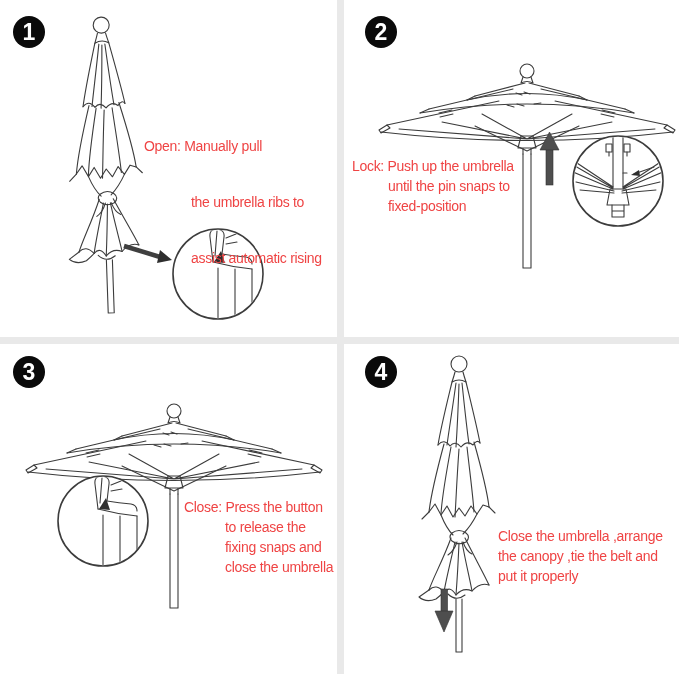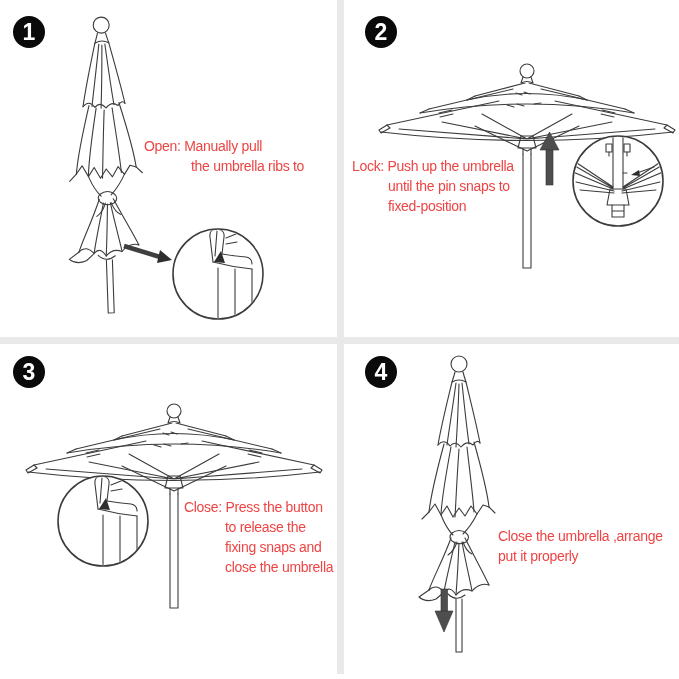--- a/index.html
+++ b/index.html
@@ -18,21 +18,21 @@
   }
   .b1{left:13px;top:16px;}
   .b2{left:365px;top:16px;}
   .b3{left:13px;top:356px;}
   .b4{left:365px;top:356px;}
   .instr{
     position:absolute;font-size:14px;line-height:20px;color:#ef4444;
     letter-spacing:-0.3px;white-space:nowrap;
   }
   .ln{display:block;}
-  .t1{left:144px;top:136px;}  .t1 .ln + .ln{padding-left:47px;}
+  .t1{left:144px;top:136px;}  .t1 .ln + .ln{padding-left:47px;margin-top:36px;}
   .t2{left:352px;top:156px;}  .t2 .ln + .ln{padding-left:36px;}
   .t3{left:184px;top:497px;}  .t3 .ln + .ln{padding-left:41px;}
   .t4{left:498px;top:526px;}
   
   svg .k{stroke:#3c3c3c;fill:none;stroke-width:1.1;stroke-linecap:round;stroke-linejoin:round;}
   svg .kf{fill:#2e2e2e;stroke:none;}
   svg .lens{fill:#ffffff;stroke:#3c3c3c;stroke-width:1.6;}
   svg .arr{fill:#4e4e4e;stroke:#333333;stroke-width:0.6;}
   svg .pull{stroke:#3f3f3f;stroke-width:4.5;stroke-linecap:butt;}
 </style>
@@ -157,33 +157,35 @@
   <div class="divider divider-h"></div>
 
   <div class="badge b1">1</div>
   <div class="badge b2">2</div>
   <div class="badge b3">3</div>
   <div class="badge b4">4</div>
 
   <div class="instr t1">
     <span class="ln">Open: Manually pull</span>
     <span class="ln">the umbrella ribs to</span>
+    <span class="ln">assist automatic rising</span>
   </div>
 
   <div class="instr t2">
     <span class="ln">Lock: Push up the umbrella</span>
     <span class="ln">until the pin snaps to</span>
     <span class="ln">fixed-position</span>
   </div>
 
   <div class="instr t3">
     <span class="ln">Close: Press the button</span>
     <span class="ln">to release the</span>
     <span class="ln">fixing snaps and</span>
     <span class="ln">close the umbrella</span>
   </div>
 
   <div class="instr t4">
     <span class="ln">Close the umbrella ,arrange</span>
+    <span class="ln">the canopy ,tie the belt and</span>
     <span class="ln">put it properly</span>
   </div>
 
 </div>
 
 </body></html>

